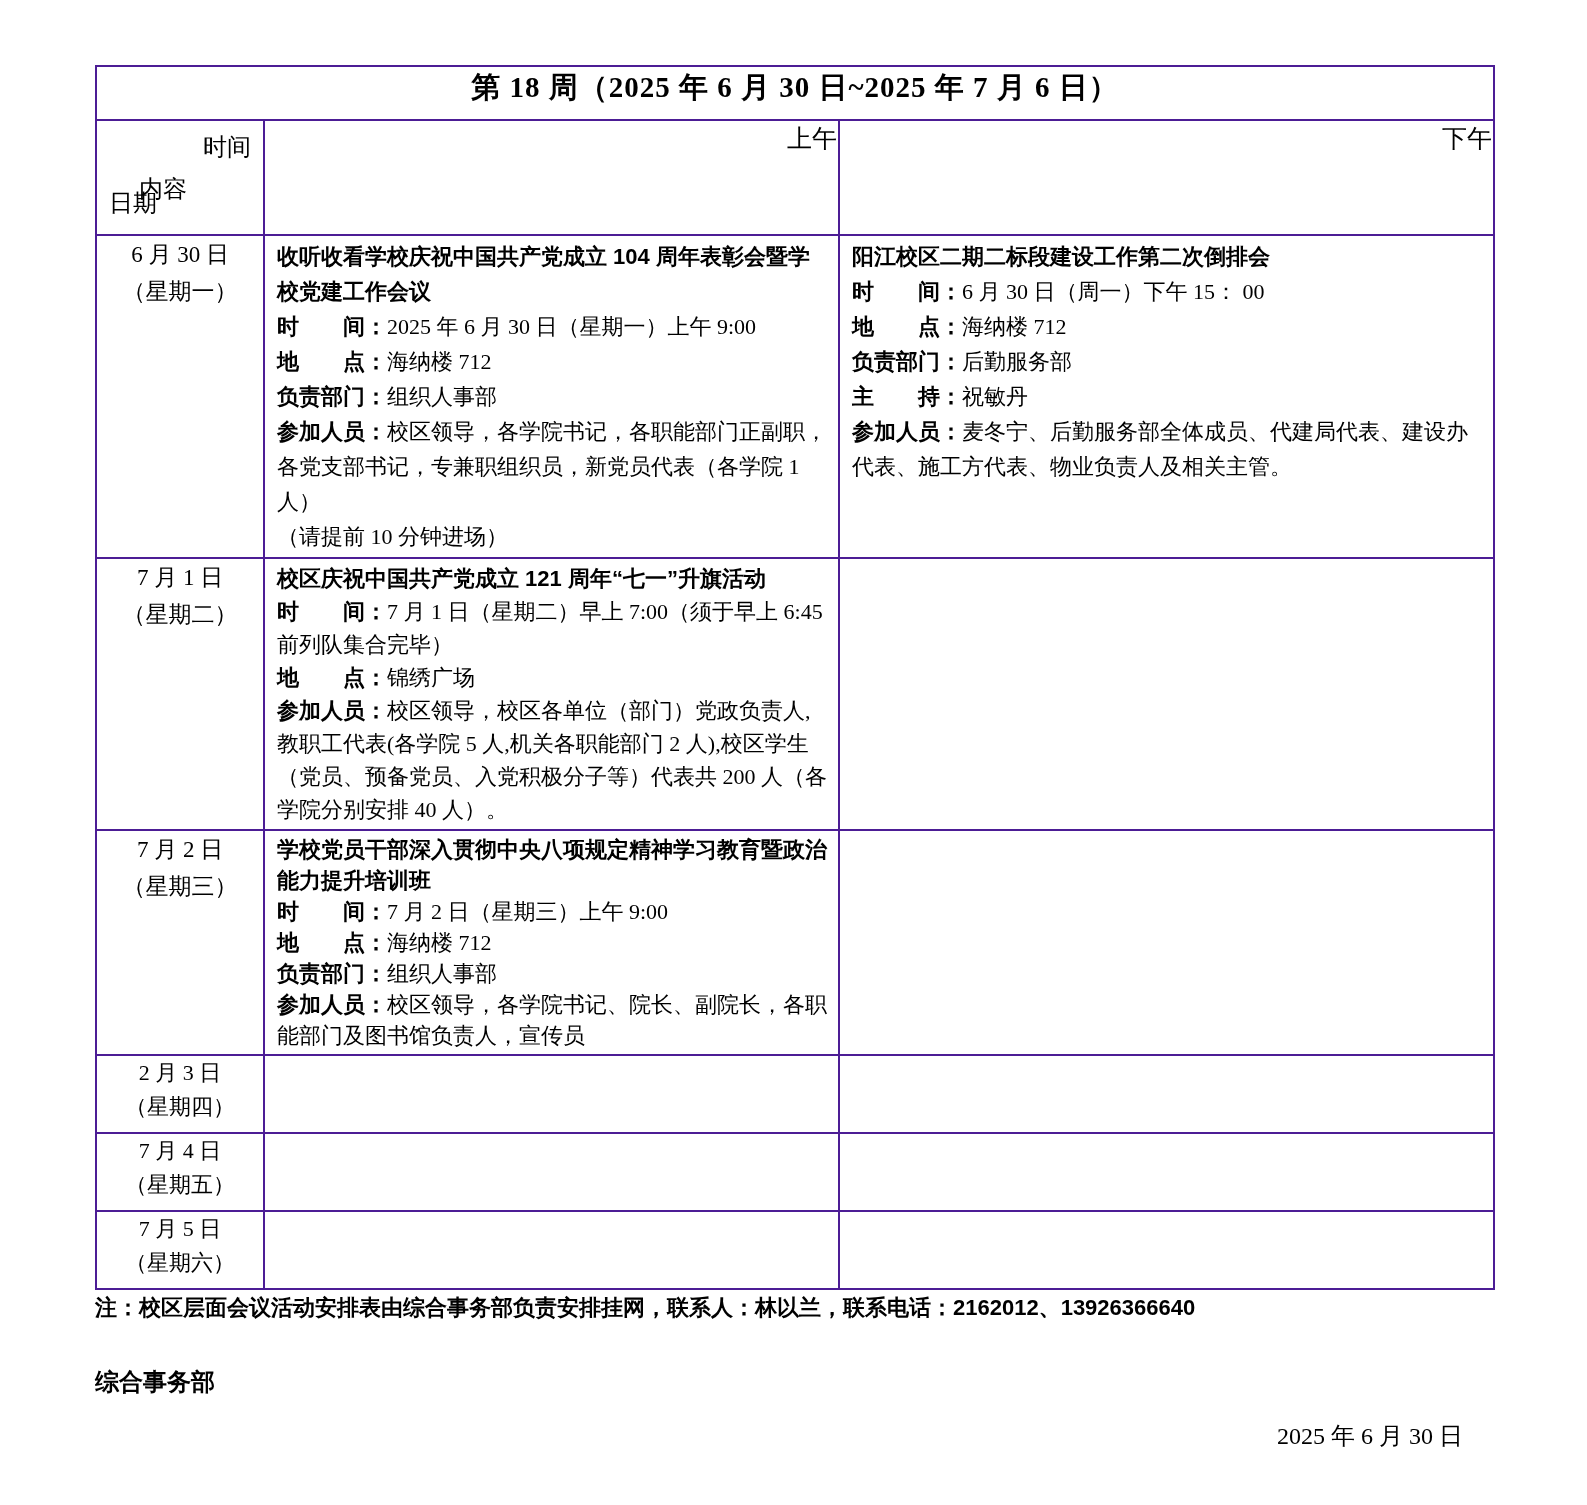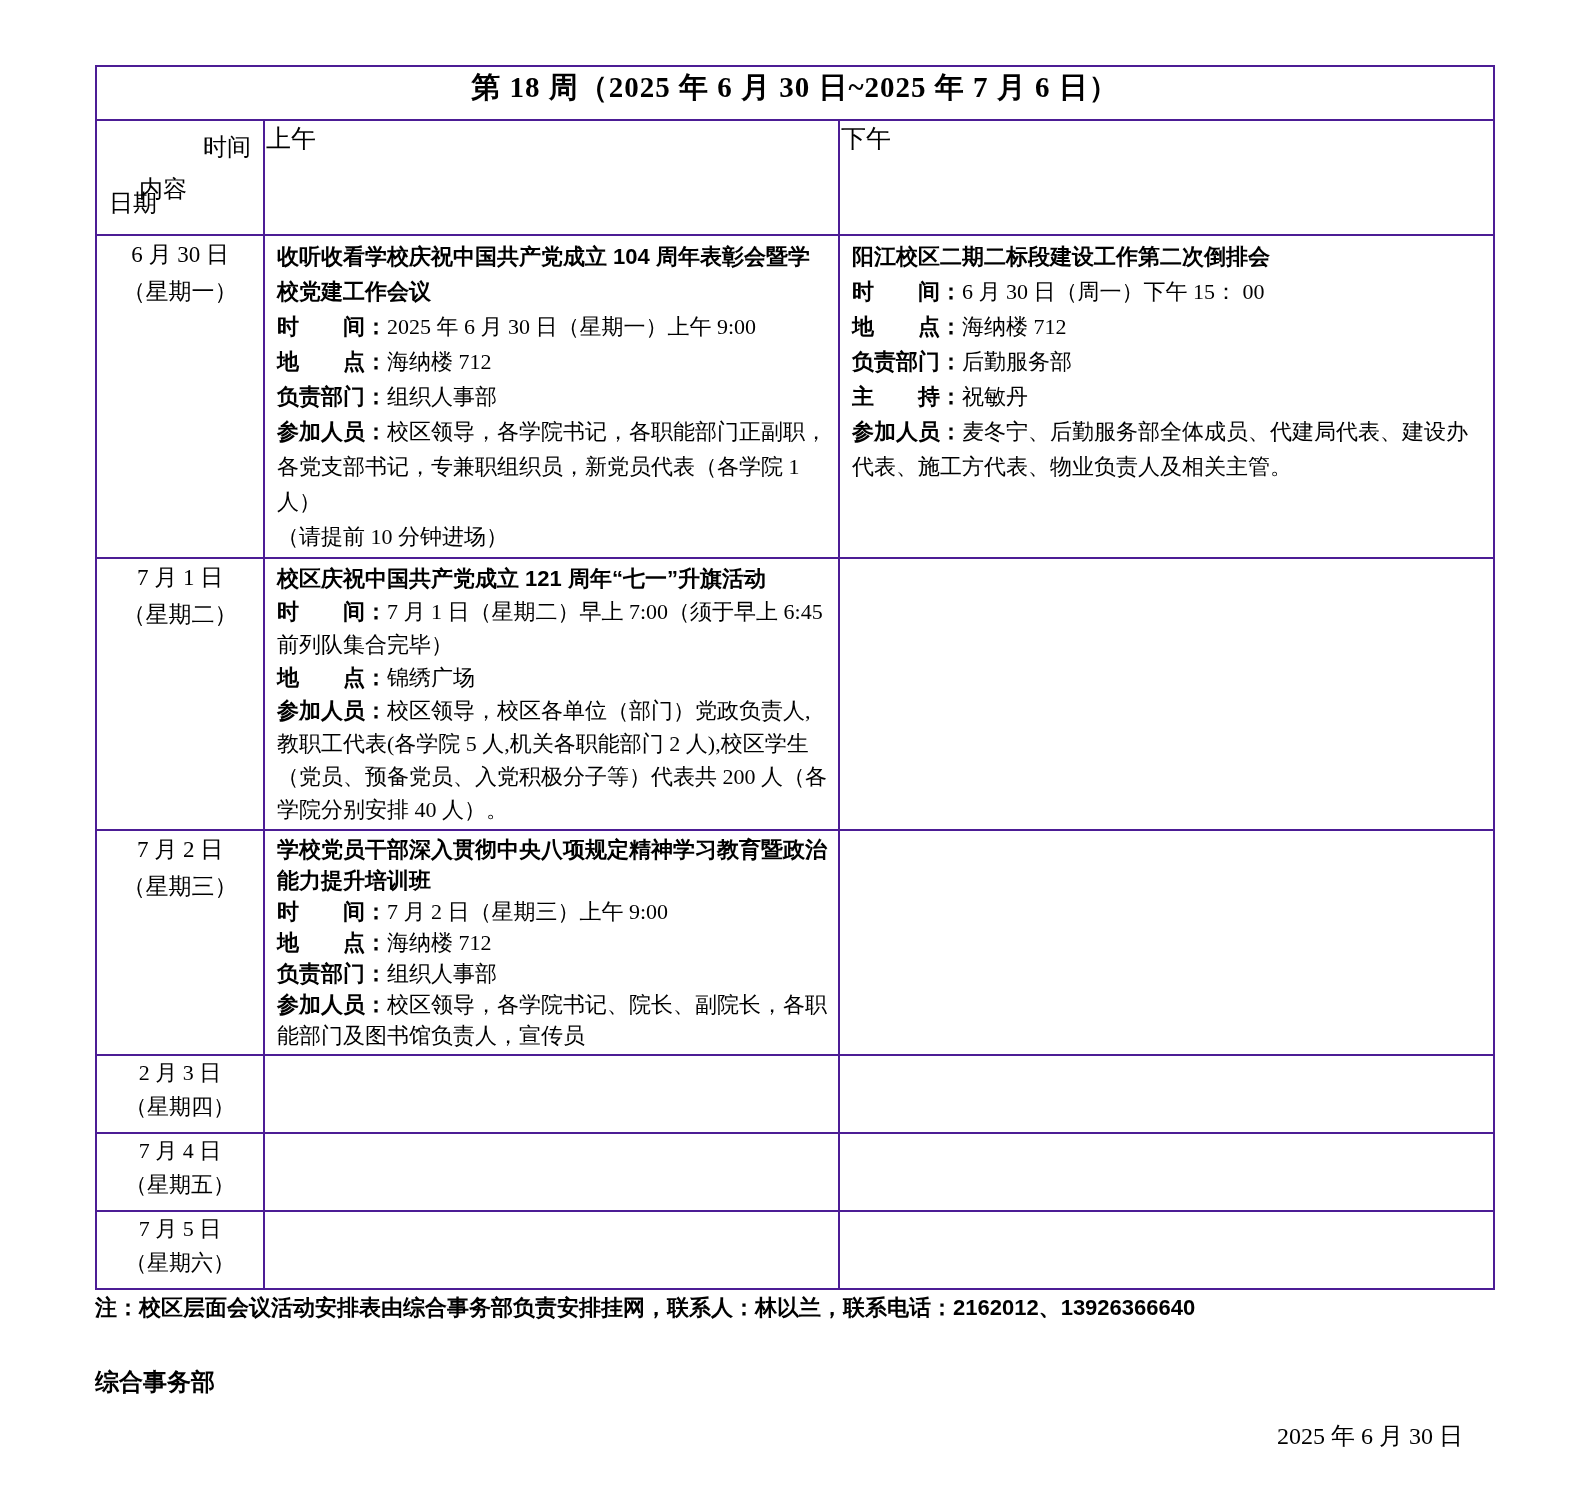--- a/index.html
+++ b/index.html
@@ -37,21 +37,21 @@
     font-size: 29px;
     font-weight: bold;
     letter-spacing: 1px;
   }
   tr.hdr td { height: 111px; }
   td.corner { position: relative; font-size: 24px; }
   .c-time    { position: absolute; top: 10px; right: 12px; }
   .c-content { position: absolute; top: 52px; left: 42px; }
   .c-date    { position: absolute; bottom: 15px; left: 12px; }
   td.ampm {
-    text-align: left;
+    text-align: right;
     vertical-align: middle;
     font-size: 25px;
   }
   td.datecell {
     text-align: center;
     vertical-align: middle;
     font-size: 23px;
     line-height: 37px;
     padding: 0 2px;
   }

